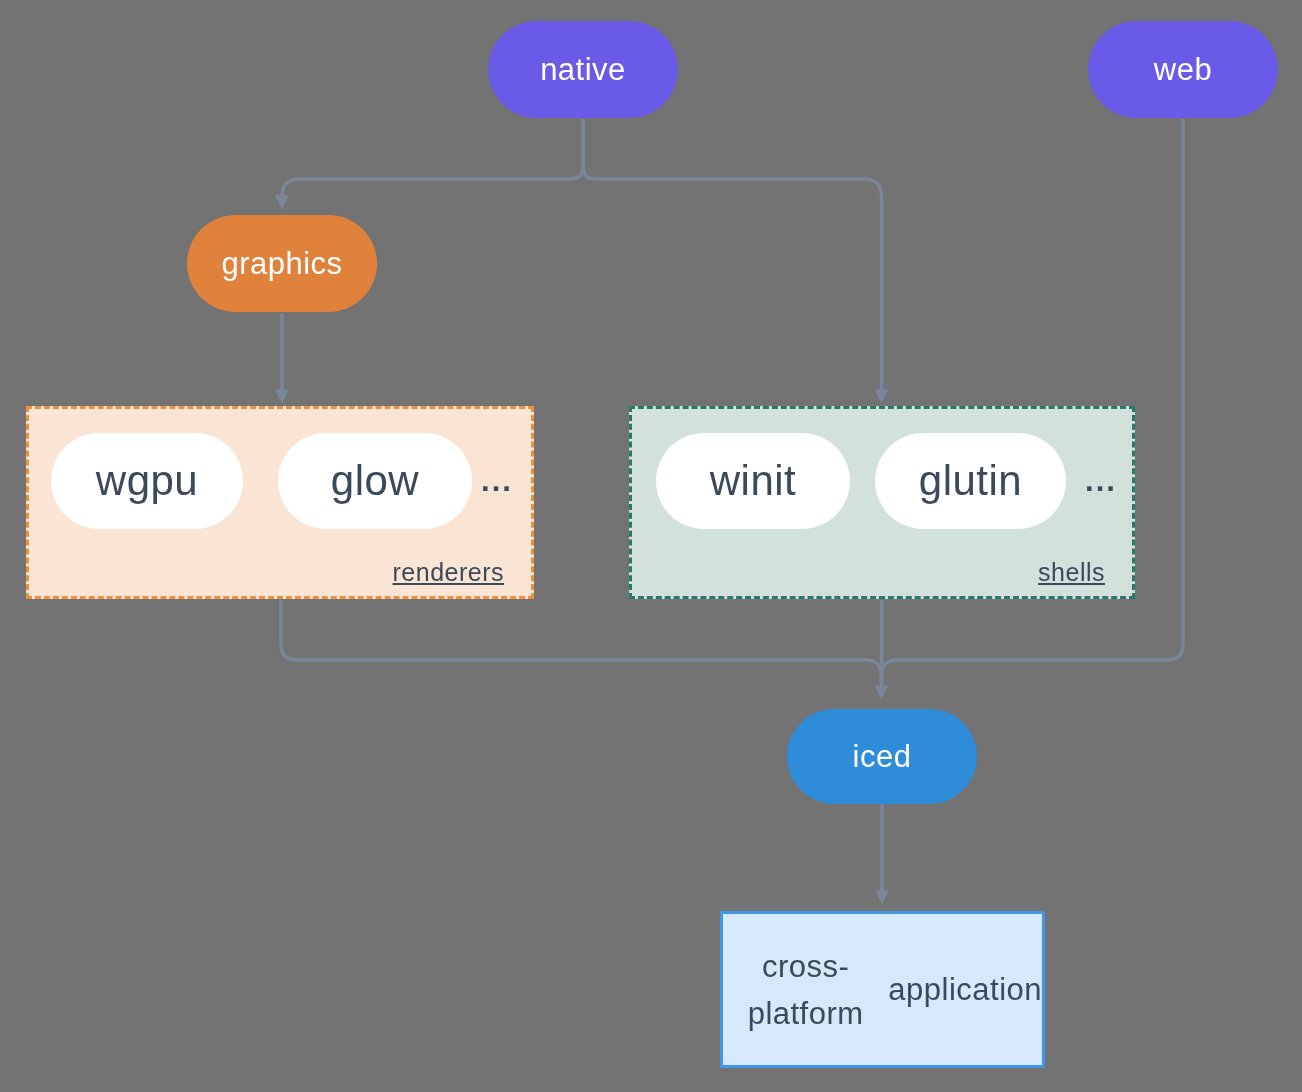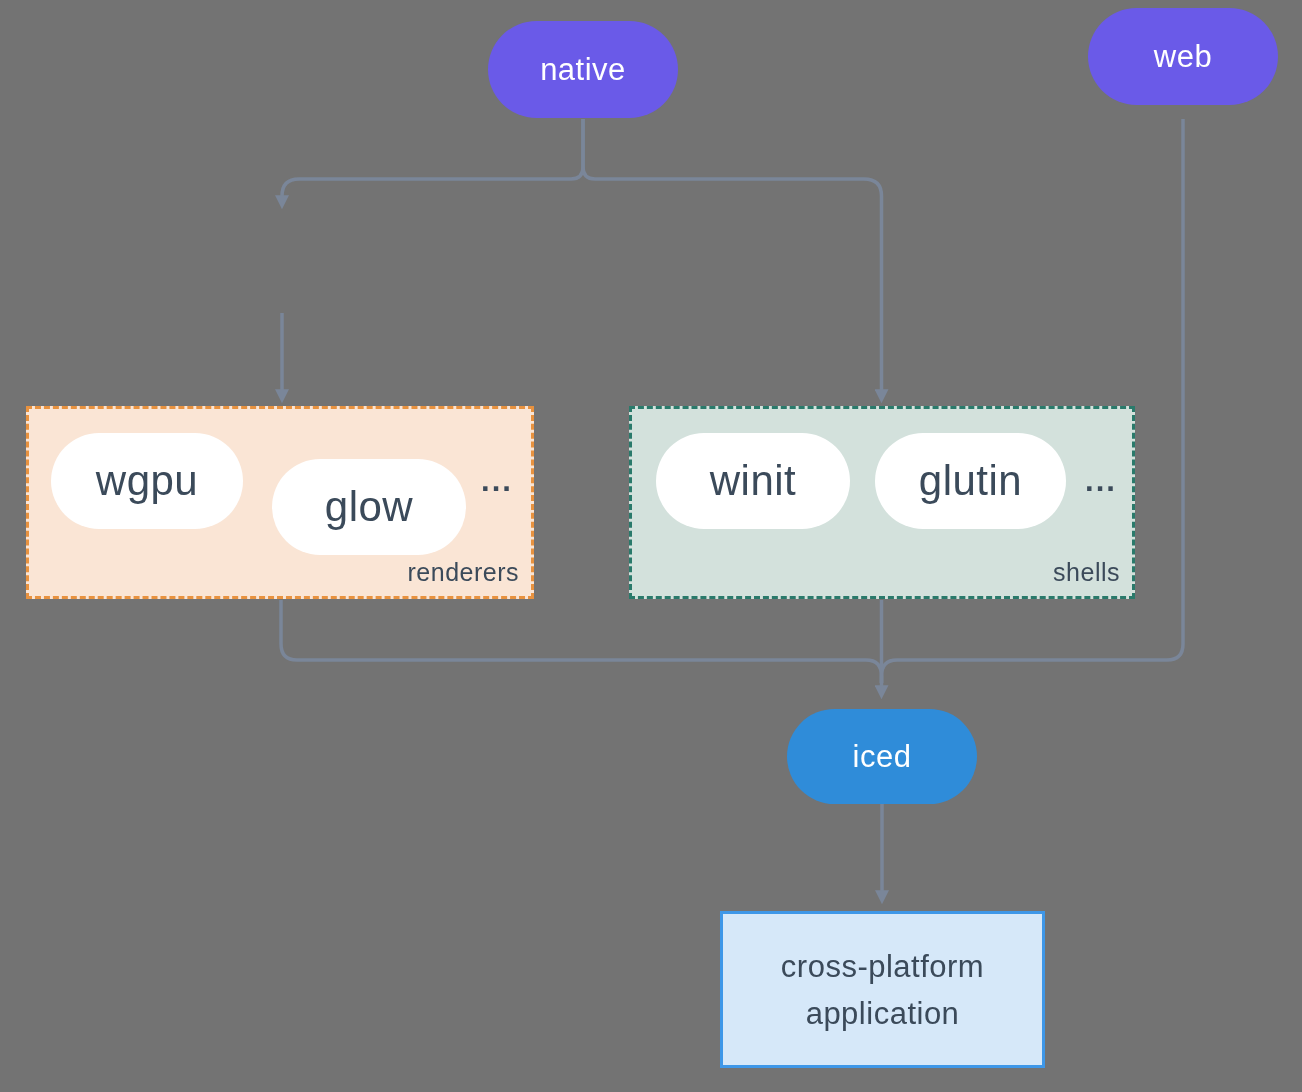--- a/index.html
+++ b/index.html
@@ -41,33 +41,33 @@
     background:#ffffff; color:var(--ink);
     display:flex; align-items:center; justify-content:center;
     font-size:42px; letter-spacing:0.5px;
   }
   .ellipsis {
     position:absolute; top:24px; height:96px; width:60px;
     display:flex; align-items:center; justify-content:center;
     color:var(--ink); font-size:31px; font-weight:bold; letter-spacing:2px;
   }
   .group-label {
-    position:absolute; right:12px; bottom:9px;
-    color:var(--ink); font-size:25px; letter-spacing:0.5px;
+    position:absolute; right:27px; bottom:9px;
+    color:var(--ink); font-size:25px; letter-spacing:0.5px;text-decoration:underline;
   }
 
   .app-box {
     position:absolute;
     left:720px; top:911px;
     width:325px; height:157px;
     box-sizing:border-box;
     background:var(--app_fill);
     border:3px solid var(--app_border);
     color:var(--ink);
-    display:flex; flex-direction:column;
+    display:flex; flex-direction:row;
     align-items:center; justify-content:center;
     font-size:31px; line-height:47px; letter-spacing:0.5px;
     text-align:center;
   }
 </style>
 </head>
 <body>
 
 <div id="canvas">
 
@@ -83,30 +83,33 @@
     <path class="edge" d="M281 600 V644 Q281 660 297 660 H866 Q881.5 660 881.5 676 V683"></path>
     <path class="edge" d="M1183 119 V644 Q1183 660 1167 660 H897 Q881.5 660 881.5 676 V683"></path>
     <path class="edge" d="M881.5 600 V686" marker-end="url(#arrow)"></path>
     <path class="edge" d="M882 804 V891" marker-end="url(#arrow)"></path>
   </svg>
 
   <div class="pill native" style="left:488px; top:21px;">
     <span>native</span>
   </div>
 
-  <div class="pill web" style="left:1088px; top:8px;">
+  <div class="pill web" style="left:1088px; top:21px;">
     <span>web</span>
   </div>
 
+  <div class="pill graphics" style="left:187px; top:215px;">
+    <span>graphics</span>
+  </div>
 
   <div class="group-box renderers">
     <div class="inner-pill" style="left:22px; width:192px;">
       <span>wgpu</span>
     </div>
-    <div class="inner-pill" style="left:243px; width:194px;margin-top:26px;">
+    <div class="inner-pill" style="left:249px; width:194px;">
       <span>glow</span>
     </div>
     <div class="ellipsis" style="left:438px;">...</div>
     <div class="group-label">renderers</div>
   </div>
 
   <div class="group-box shells">
     <div class="inner-pill" style="left:24px; width:194px;">
       <span>winit</span>
     </div>

